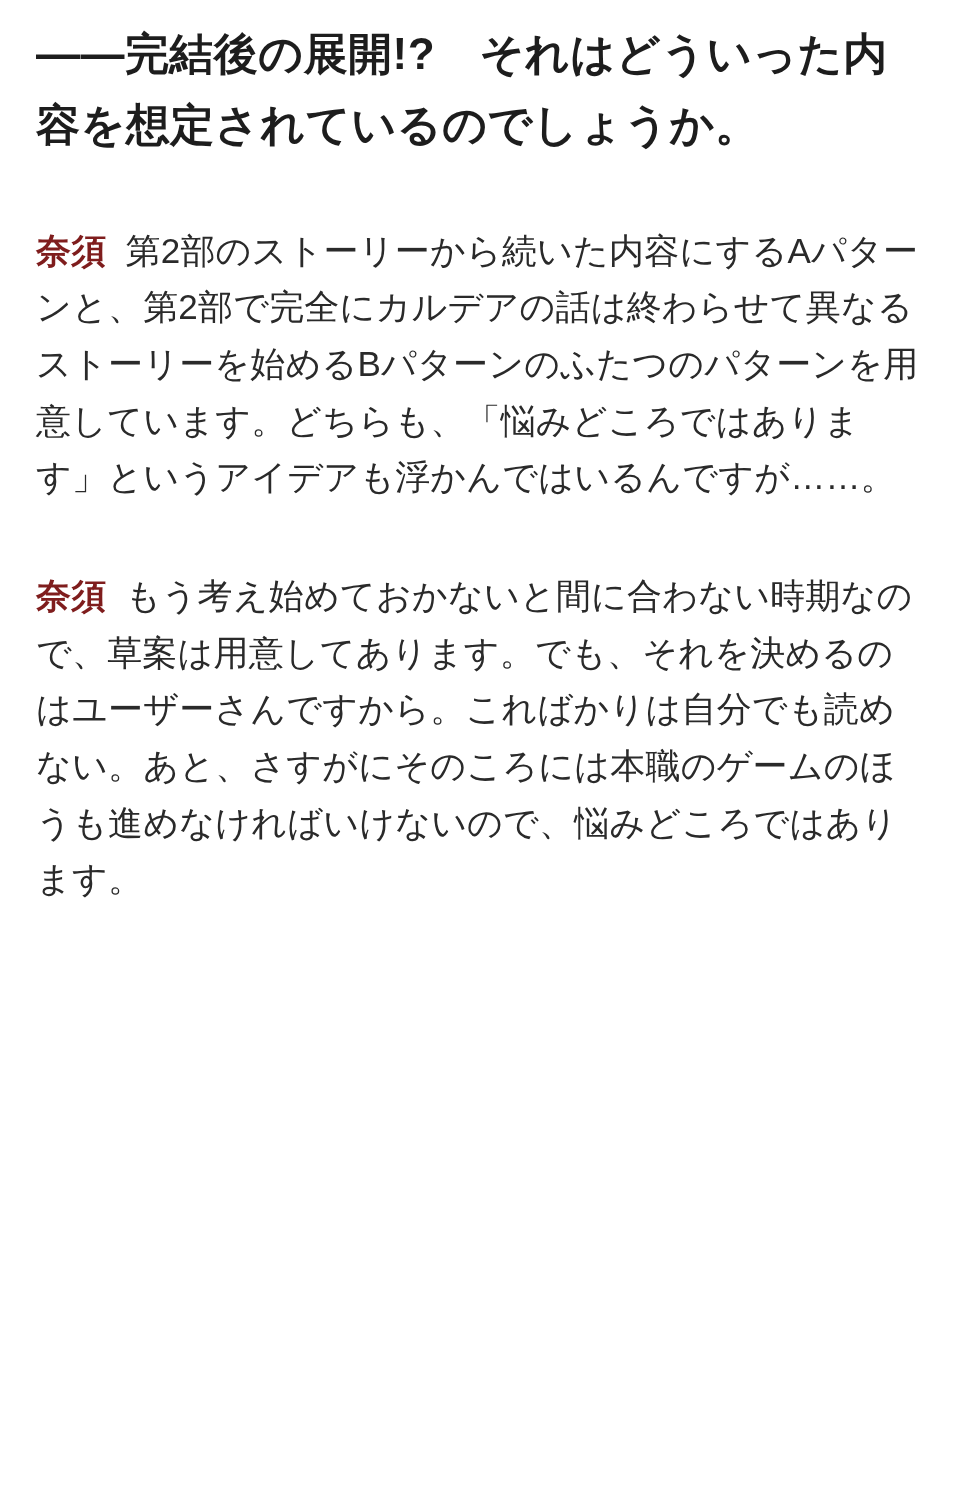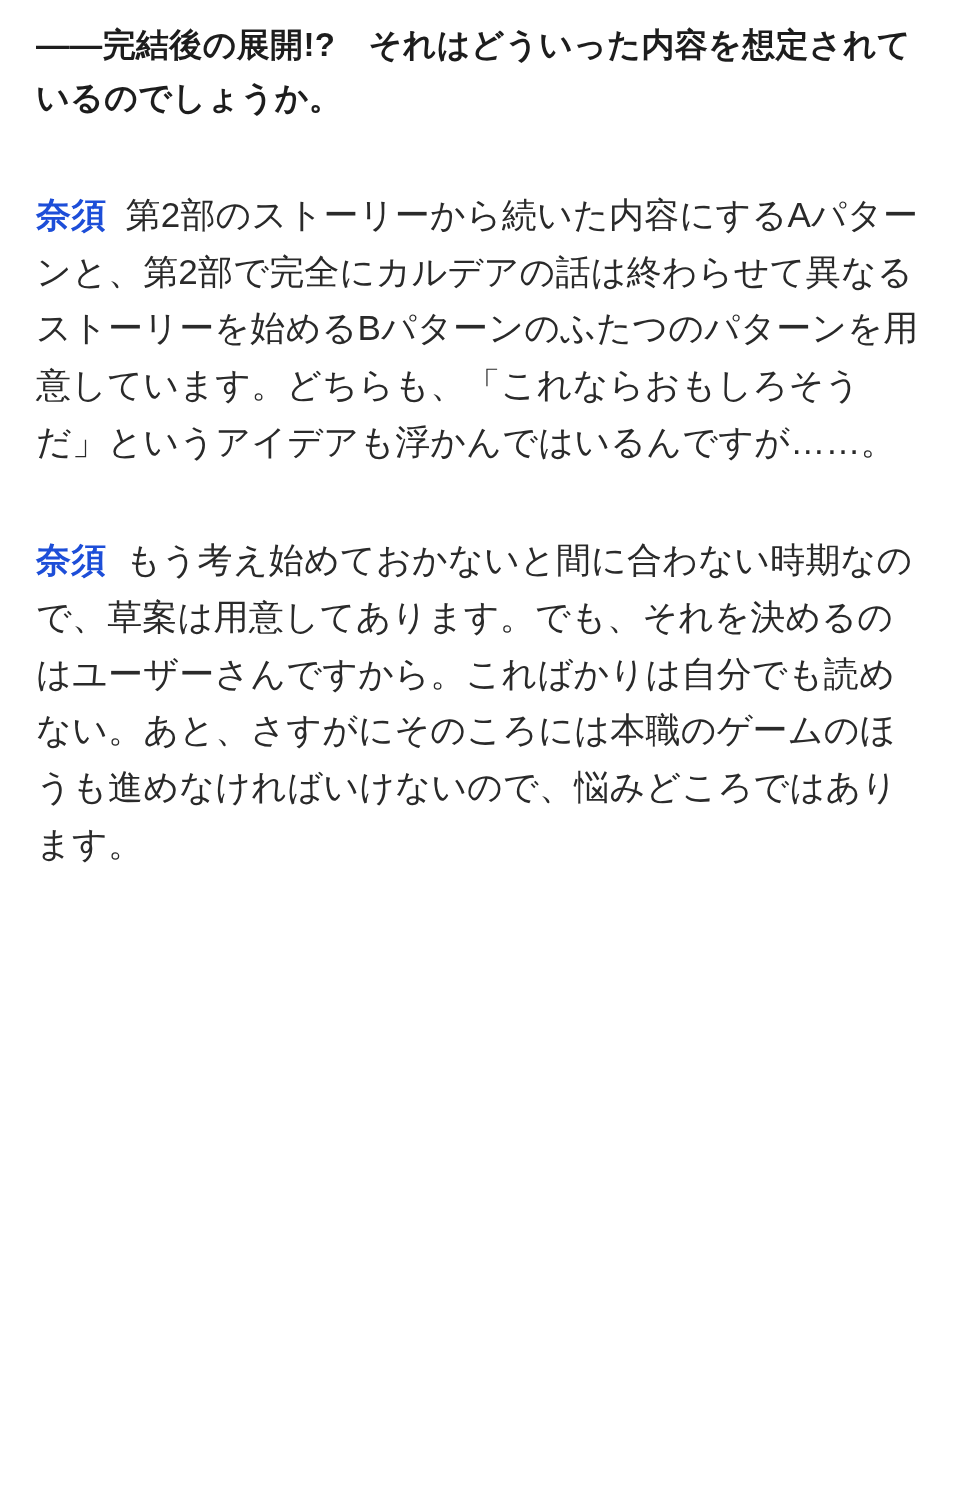--- a/index.html
+++ b/index.html
@@ -20,52 +20,52 @@
     padding: 18px 36px 30px 36px;
     background: #ffffff;
   }
   .qa-block {
     margin: 0 0 62px 0;
   }
   .qa-block:last-child {
     margin-bottom: 0;
   }
   .question {
-    font-size: 33px;
+    font-size: 44px;
     line-height: 1.62;
     font-weight: bold;
     letter-spacing: 0.01em;
     color: #1d1d1d;
     margin: 0;
   }
   .answer {
     font-size: 35px;
     line-height: 1.62;
     letter-spacing: 0.005em;
     color: #2a2a2a;
     margin: 0;
     font-weight: normal;
   }
   .speaker {
-    color: #1d4ed8;
+    color: #7f1d1d;
     font-weight: bold;
     margin-right: 0.55em;
   }
 </style>
 </head>
 <body>
 
 <div class="page">
 
   <div class="qa-block">
     <p class="question">――完結後の展開!?　それはどういった内容を想定されているのでしょうか。</p>
   </div>
 
   <div class="qa-block">
-    <p class="answer"><span class="speaker">奈須</span><span>第2部のストーリーから続いた内容にするAパターンと、第2部で完全にカルデアの話は終わらせて異なるストーリーを始めるBパターンのふたつのパターンを用意しています。どちらも、「これならおもしろそうだ」というアイデアも浮かんではいるんですが……。</span></p>
+    <p class="answer"><span class="speaker">奈須</span><span>第2部のストーリーから続いた内容にするAパターンと、第2部で完全にカルデアの話は終わらせて異なるストーリーを始めるBパターンのふたつのパターンを用意しています。どちらも、「悩みどころではあります」というアイデアも浮かんではいるんですが……。</span></p>
   </div>
 
 
   <div class="qa-block">
     <p class="answer"><span class="speaker">奈須</span><span>もう考え始めておかないと間に合わない時期なので、草案は用意してあります。でも、それを決めるのはユーザーさんですから。こればかりは自分でも読めない。あと、さすがにそのころには本職のゲームのほうも進めなければいけないので、悩みどころではあります。</span></p>
   </div>
 
 </div>
 
 </body></html>

